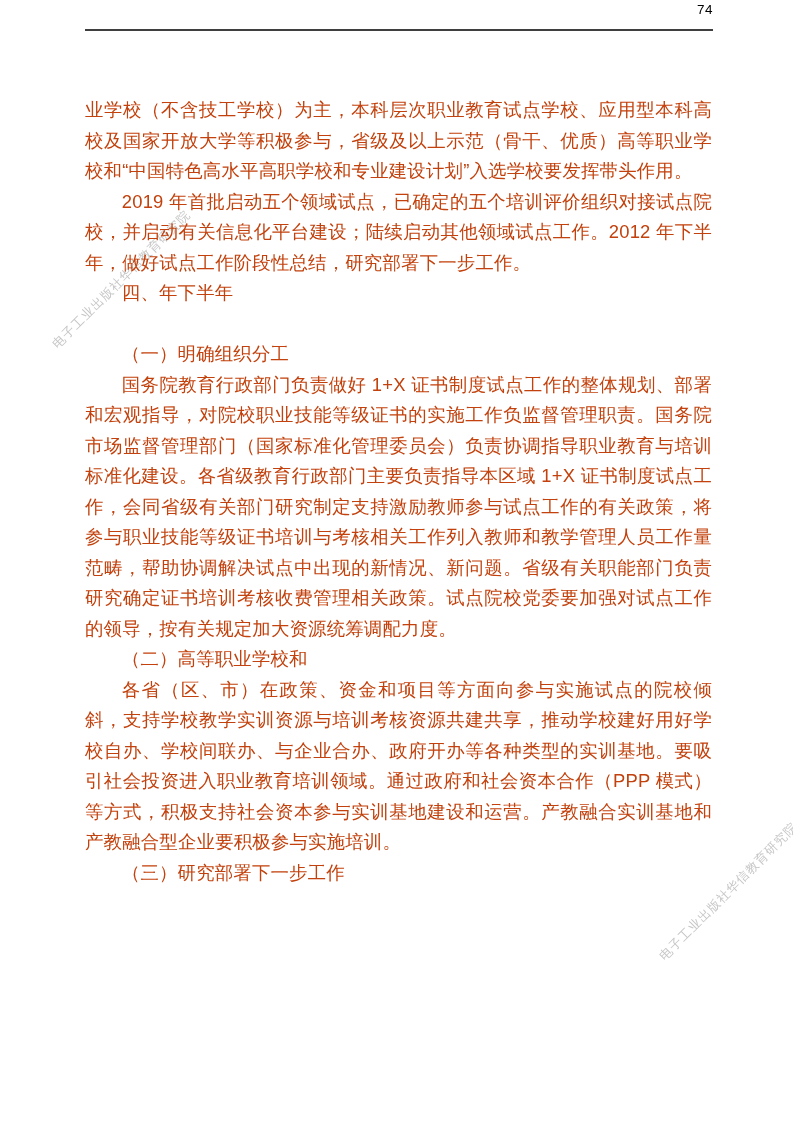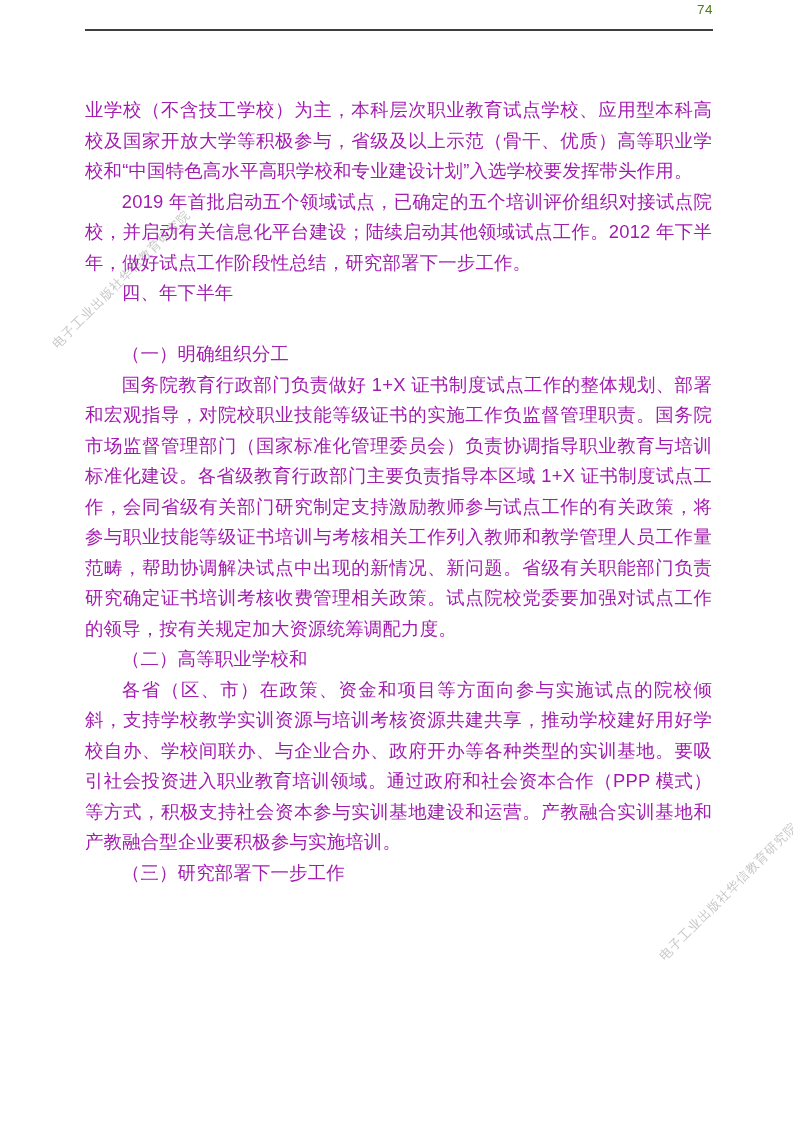--- a/index.html
+++ b/index.html
@@ -17,21 +17,21 @@
     font-family: "Liberation Sans", "DejaVu Sans", sans-serif;
   }
   .page-number {
     position: absolute;
     top: 2px;
     left: 85px;
     width: 628px;
     text-align: right;
     font-size: 13.5px;
     letter-spacing: 0.5px;
-    color: #4d7c0f;
+    color: #000000;
     font-family: "Liberation Sans", "DejaVu Sans", sans-serif;
   }
   .header-rule {
     position: absolute;
     top: 29px;
     left: 85px;
     width: 628px;
     height: 2px;
     background: #3f3f3f;
   }
@@ -46,21 +46,21 @@
     pointer-events: none;
     user-select: none;
   }
   .watermark.wm-left  { left: 55px;  top: 338px; }
   .watermark.wm-right { left: 662px; top: 950px; }
   .doc-body {
     position: absolute;
     left: 85px;
     top: 95px;
     width: 627px;
-    color: #a21caf;
+    color: #c2410c;
     font-size: 18.4px;
     line-height: 30.5px;
     text-align: justify;
     letter-spacing: 0.2px;
   }
   .para {
     margin: 0;
     padding: 0;
     text-indent: 2em;
   }

